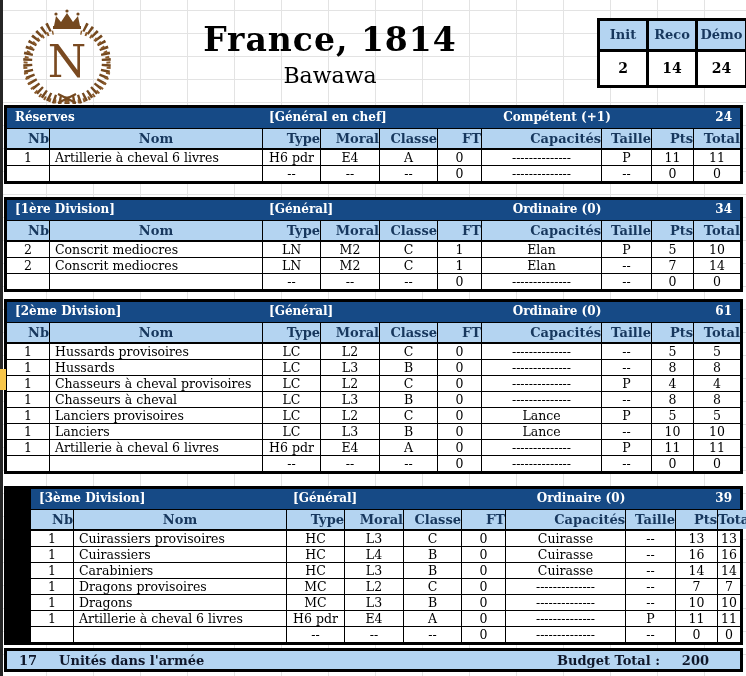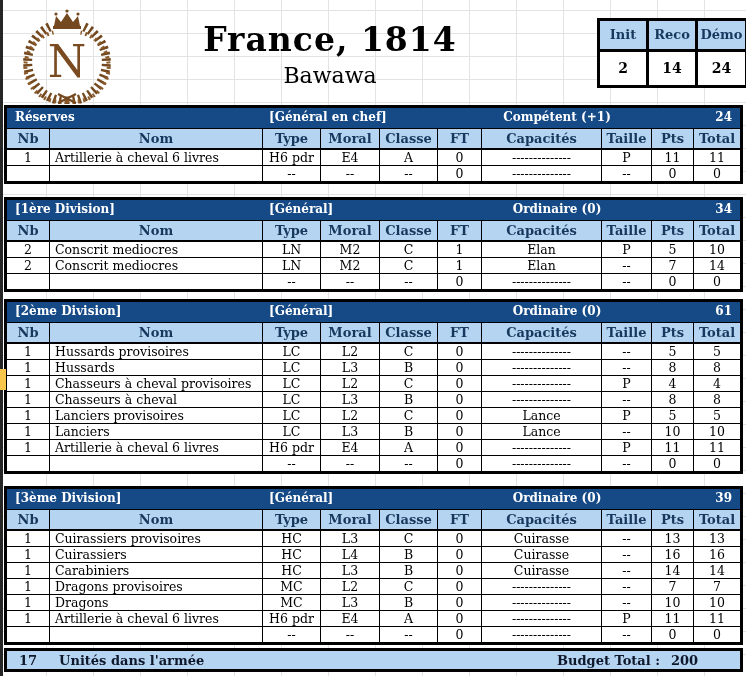--- a/index.html
+++ b/index.html
@@ -33,40 +33,40 @@
 
   .stats{position:absolute;left:597px;top:18px;display:grid;grid-template-columns:46px 46px 47px;gap:3px;background:#000;padding:3px;}
   .stats .sh{background:var(--lightblue);color:var(--headertext);font-weight:bold;font-size:13px;height:28px;line-height:28px;text-align:center;}
   .stats .sv{background:#fff;color:#000;font-weight:bold;font-size:14px;height:33px;line-height:33px;text-align:center;}
 
   
   .sec{position:absolute;left:4px;width:739px;border:3px solid #000;background:#000;}
   .sec:nth-of-type(1){top:105px;}
   .sec:nth-of-type(2){top:197px;}
   .sec:nth-of-type(3){top:299px;}
-  .sec:nth-of-type(4){top:486px;}
+  .sec:nth-of-type(4){top:486px;padding-left:24px;}
   .titlebar{position:relative;height:20px;line-height:19px;background:var(--navy);color:#fff;font-weight:bold;font-size:12px;white-space:nowrap;}
   .t-name{position:absolute;left:8px;}
   .t-general{position:absolute;left:262px;}
   .t-quality{position:absolute;left:460px;width:180px;text-align:center;}
   .t-points{position:absolute;right:8px;}
   .grid{display:grid;grid-template-columns:42px 212px 57px 58px 57px 43px 119px 49px 41px 1fr;gap:1px;background:#000;}
   .ghead{margin-top:1px;}
-  .ghead > div{background:var(--lightblue);color:var(--headertext);font-weight:bold;font-size:13px;height:19px;line-height:19px;text-align:center;}
+  .ghead > div{background:var(--lightblue);color:var(--headertext);font-weight:bold;font-size:13px;height:19px;line-height:19px;text-align:right;}
   .gbody{margin-top:2px;}
   .gbody > div{background:#fff;color:#000;font-size:12.5px;height:15px;line-height:15px;text-align:center;white-space:nowrap;overflow:hidden;}
   .ghead > div:nth-child(10n+2){text-align:center;}
   .gbody > div:nth-child(10n+2){text-align:left;padding-left:5px;}
 
   
   .footer{position:absolute;left:4px;top:648px;width:739px;border:3px solid #000;background:var(--lightblue);height:24px;display:flex;align-items:center;font-weight:bold;font-size:13px;color:#0f172a;white-space:nowrap;}
   .f-count{padding-left:12px;}
   .f-label{margin-left:22px;}
   .f-budget-label{margin-left:auto;}
-  .f-value{width:80px;text-align:center;padding-right:31px;}
+  .f-value{width:80px;text-align:right;padding-right:31px;}
 </style>
 </head>
 <body>
 
 <div class="left-edge"></div>
 <div class="row-flag"></div>
 
 <div class="logo">
   <svg viewBox="0 0 100 100" width="102" height="100">
 

